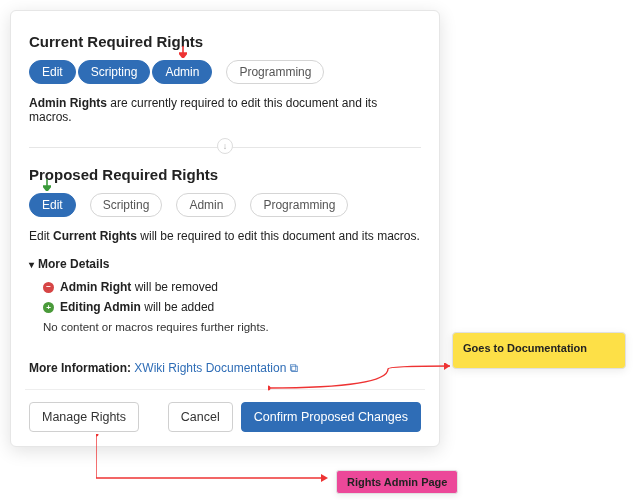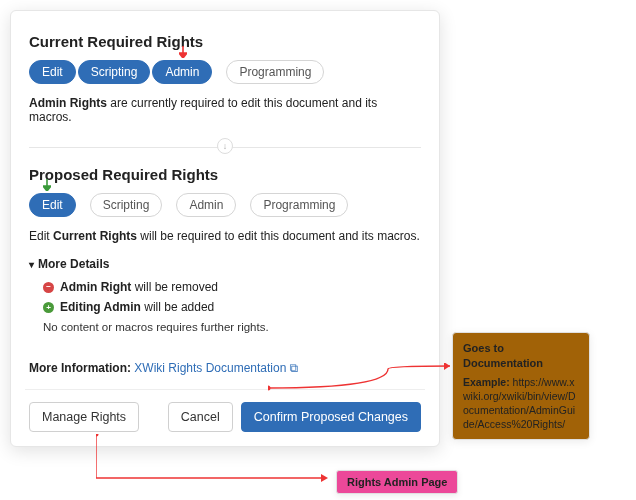--- a/index.html
+++ b/index.html
@@ -177,22 +177,22 @@
     background: #2f6db6;
     color: #fff;
     border-color: #2f6db6;
   }
   .spacer { flex: 1; }
   
   .callout {
     position: absolute;
     left: 452px;
     top: 332px;
-    width: 138px;
-    background: #a16207;
+    width: 174px;
+    background: #fde047;
     border: 1px solid #e0e0e0;
     border-radius: 4px;
     box-shadow: 0 2px 8px rgba(0,0,0,.08);
     padding: 8px 10px;
     font-size: 10.5px;
     line-height: 1.35;
     word-break: break-all;
   }
   .callout-title {
     font-weight: 700;
@@ -287,23 +287,20 @@
   <div class="footer">
     <button class="btn">Manage Rights</button>
     <div class="spacer"></div>
     <button class="btn">Cancel</button>
     <button class="btn primary">Confirm Proposed Changes</button>
   </div>
 </div>
 
 <div class="callout">
   <div class="callout-title">Goes to Documentation</div>
-  <div>
-    <b>Example: </b><span>https://www.xwiki.org/xwiki/bin/view/Documentation/AdminGuide/Access%20Rights/</span>
-  </div>
 </div>
 
 <div class="callout2">Rights Admin Page</div>
 
 <svg style="position:absolute; left:268px; top:363px; width:186px; height:30px; pointer-events:none;" viewBox="0 0 186 30">
   <path d="M0 25 Q 120 25 120 6 Q 120 3 182 3" fill="none" stroke="#e33" stroke-width="1.4"></path>
   <circle cx="0" cy="25" r="2.5" fill="#e33"></circle>
   <path d="M182 3 L176 -1 L176 7 Z" fill="#e33"></path>
 </svg>
 

